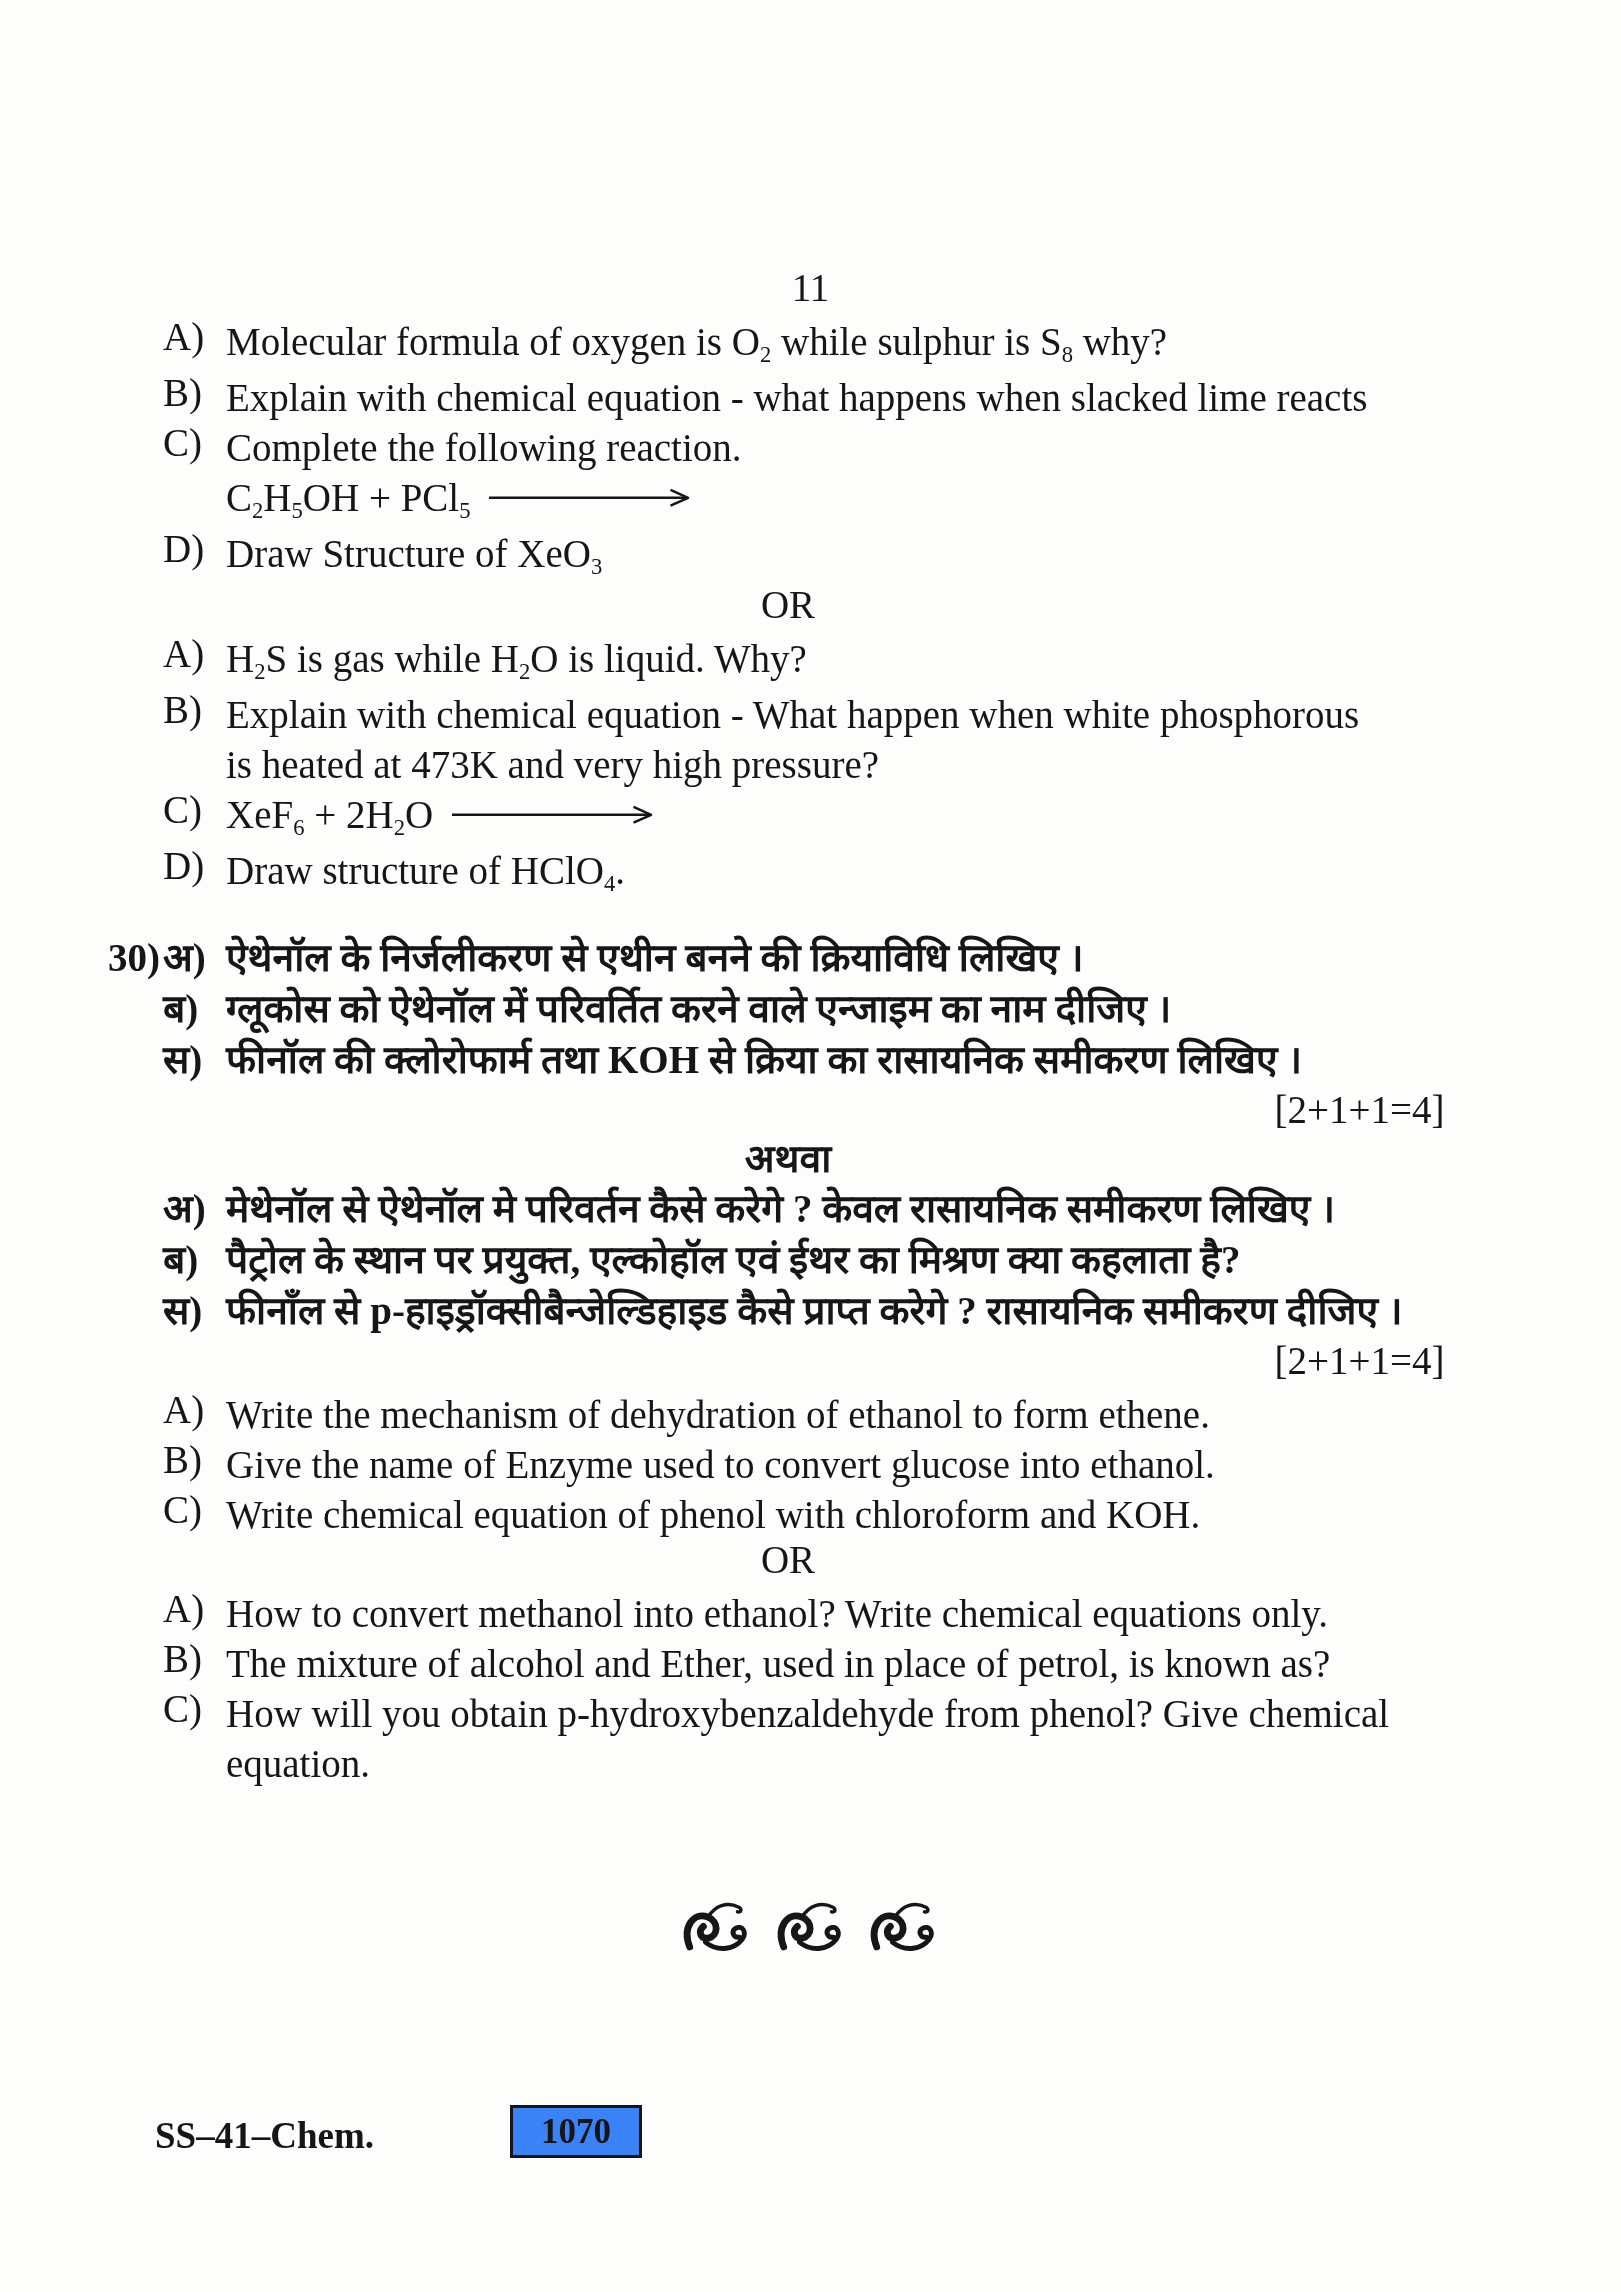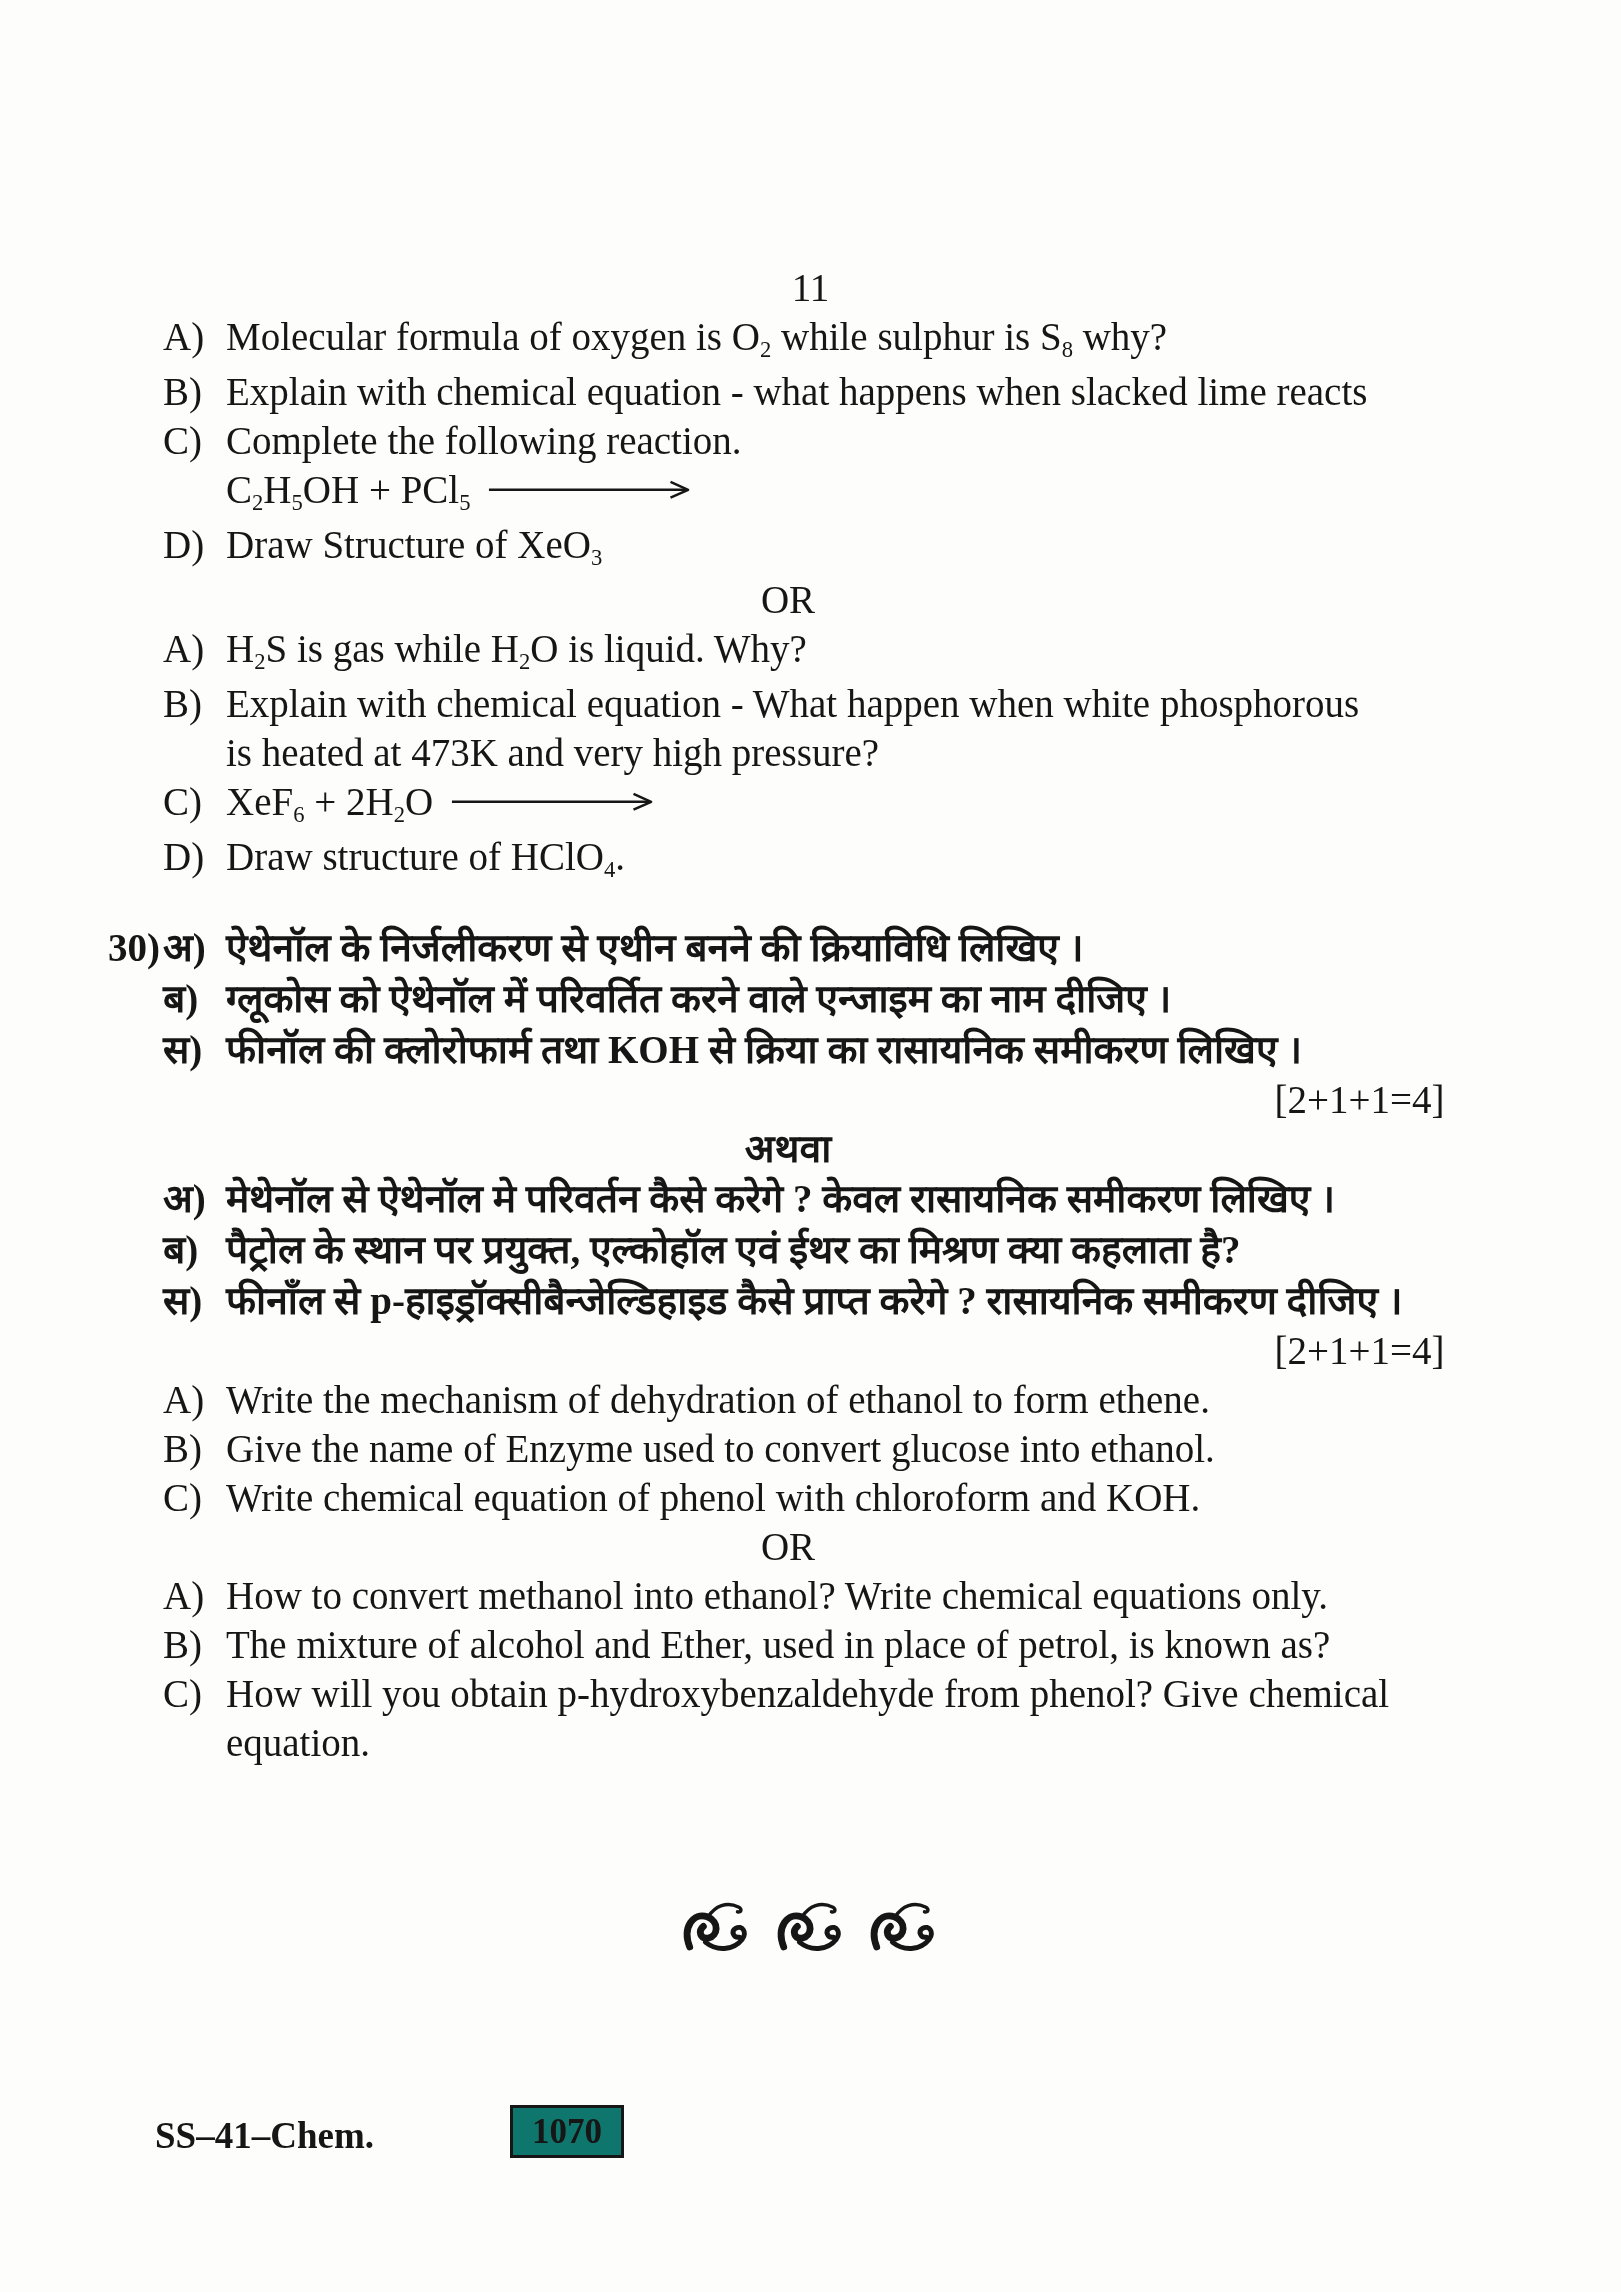--- a/index.html
+++ b/index.html
@@ -12,21 +12,21 @@
     overflow:hidden;
   }
   .pageno{
     position:absolute; top:263px; left:0; width:1621px;
     text-align:center; font-size:39px; line-height:49px;
   }
   .content{
     position:absolute; left:108px; top:312px; width:1360px;
   }
   .row{ display:flex; font-size:39px; }
-  .en .tline{ line-height:49px; }
+  .en .tline{ line-height:41px;margin-top:9px; }
   .hi{ font-weight:bold; }
   .hi .tline{ line-height:51px; }
   .label{ flex:0 0 63px; line-height:49px; }
   .hi .label{ line-height:51px; }
   .qnum{ flex:0 0 55px; font-weight:bold; line-height:51px; }
   .indent{ margin-left:55px; }
   .lines{ flex:1 1 auto; }
   .center-row{ display:block; text-align:center; line-height:49px; }
   .marks-row{ display:block; text-align:right; padding-right:23.5px;
               font-weight:normal; line-height:49px; }
@@ -38,23 +38,23 @@
     text-align:center;
   }
   .flourish-row svg{ margin:0 5.9px; }
   .footer-code{
     position:absolute; left:155px; top:2113px;
     font-size:37px; font-weight:bold; line-height:45px;
   }
   .footer-box{
     position:absolute; left:510px; top:2105px;
     border:3.9px solid #161616;
-    padding:1px 19px;
+    padding:1px 28px;
     font-size:35px; font-weight:bold; line-height:45px;
-    background:#0f766e;
+    background:#3b82f6;
   }
 </style>
 </head>
 <body>
 
 <div class="page">
 
   <div class="pageno">11</div>
 
   <div class="content">

